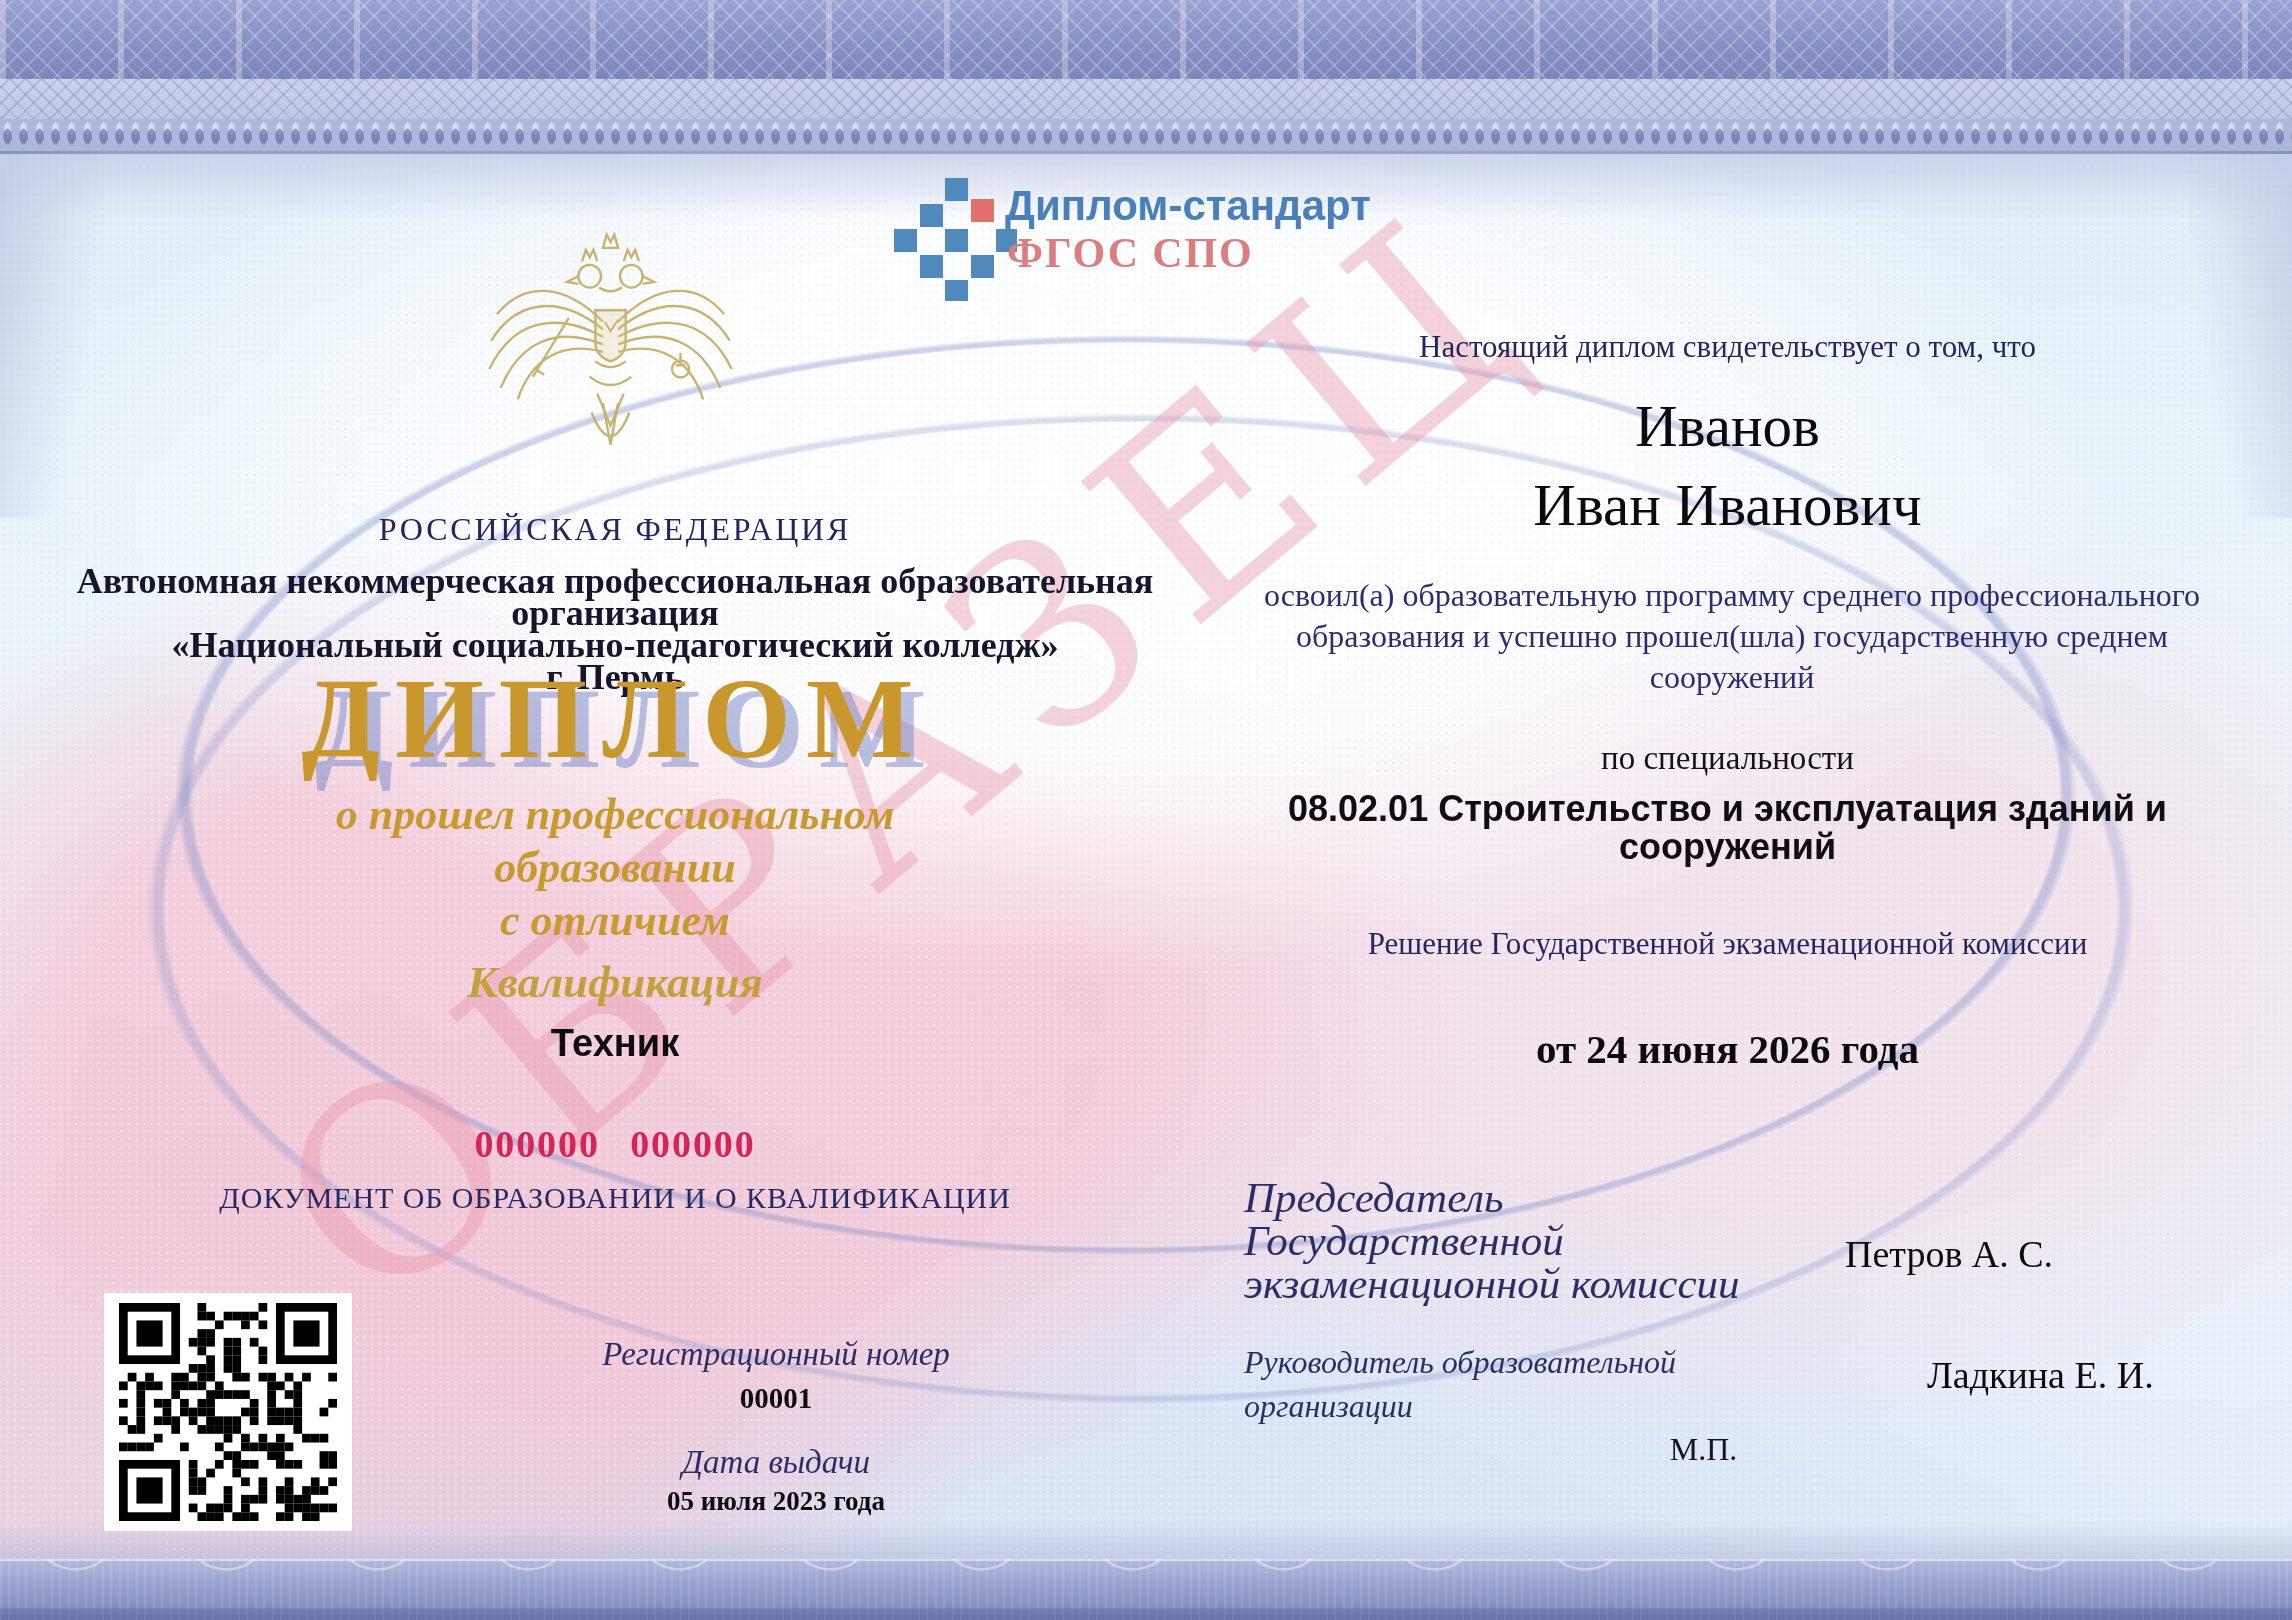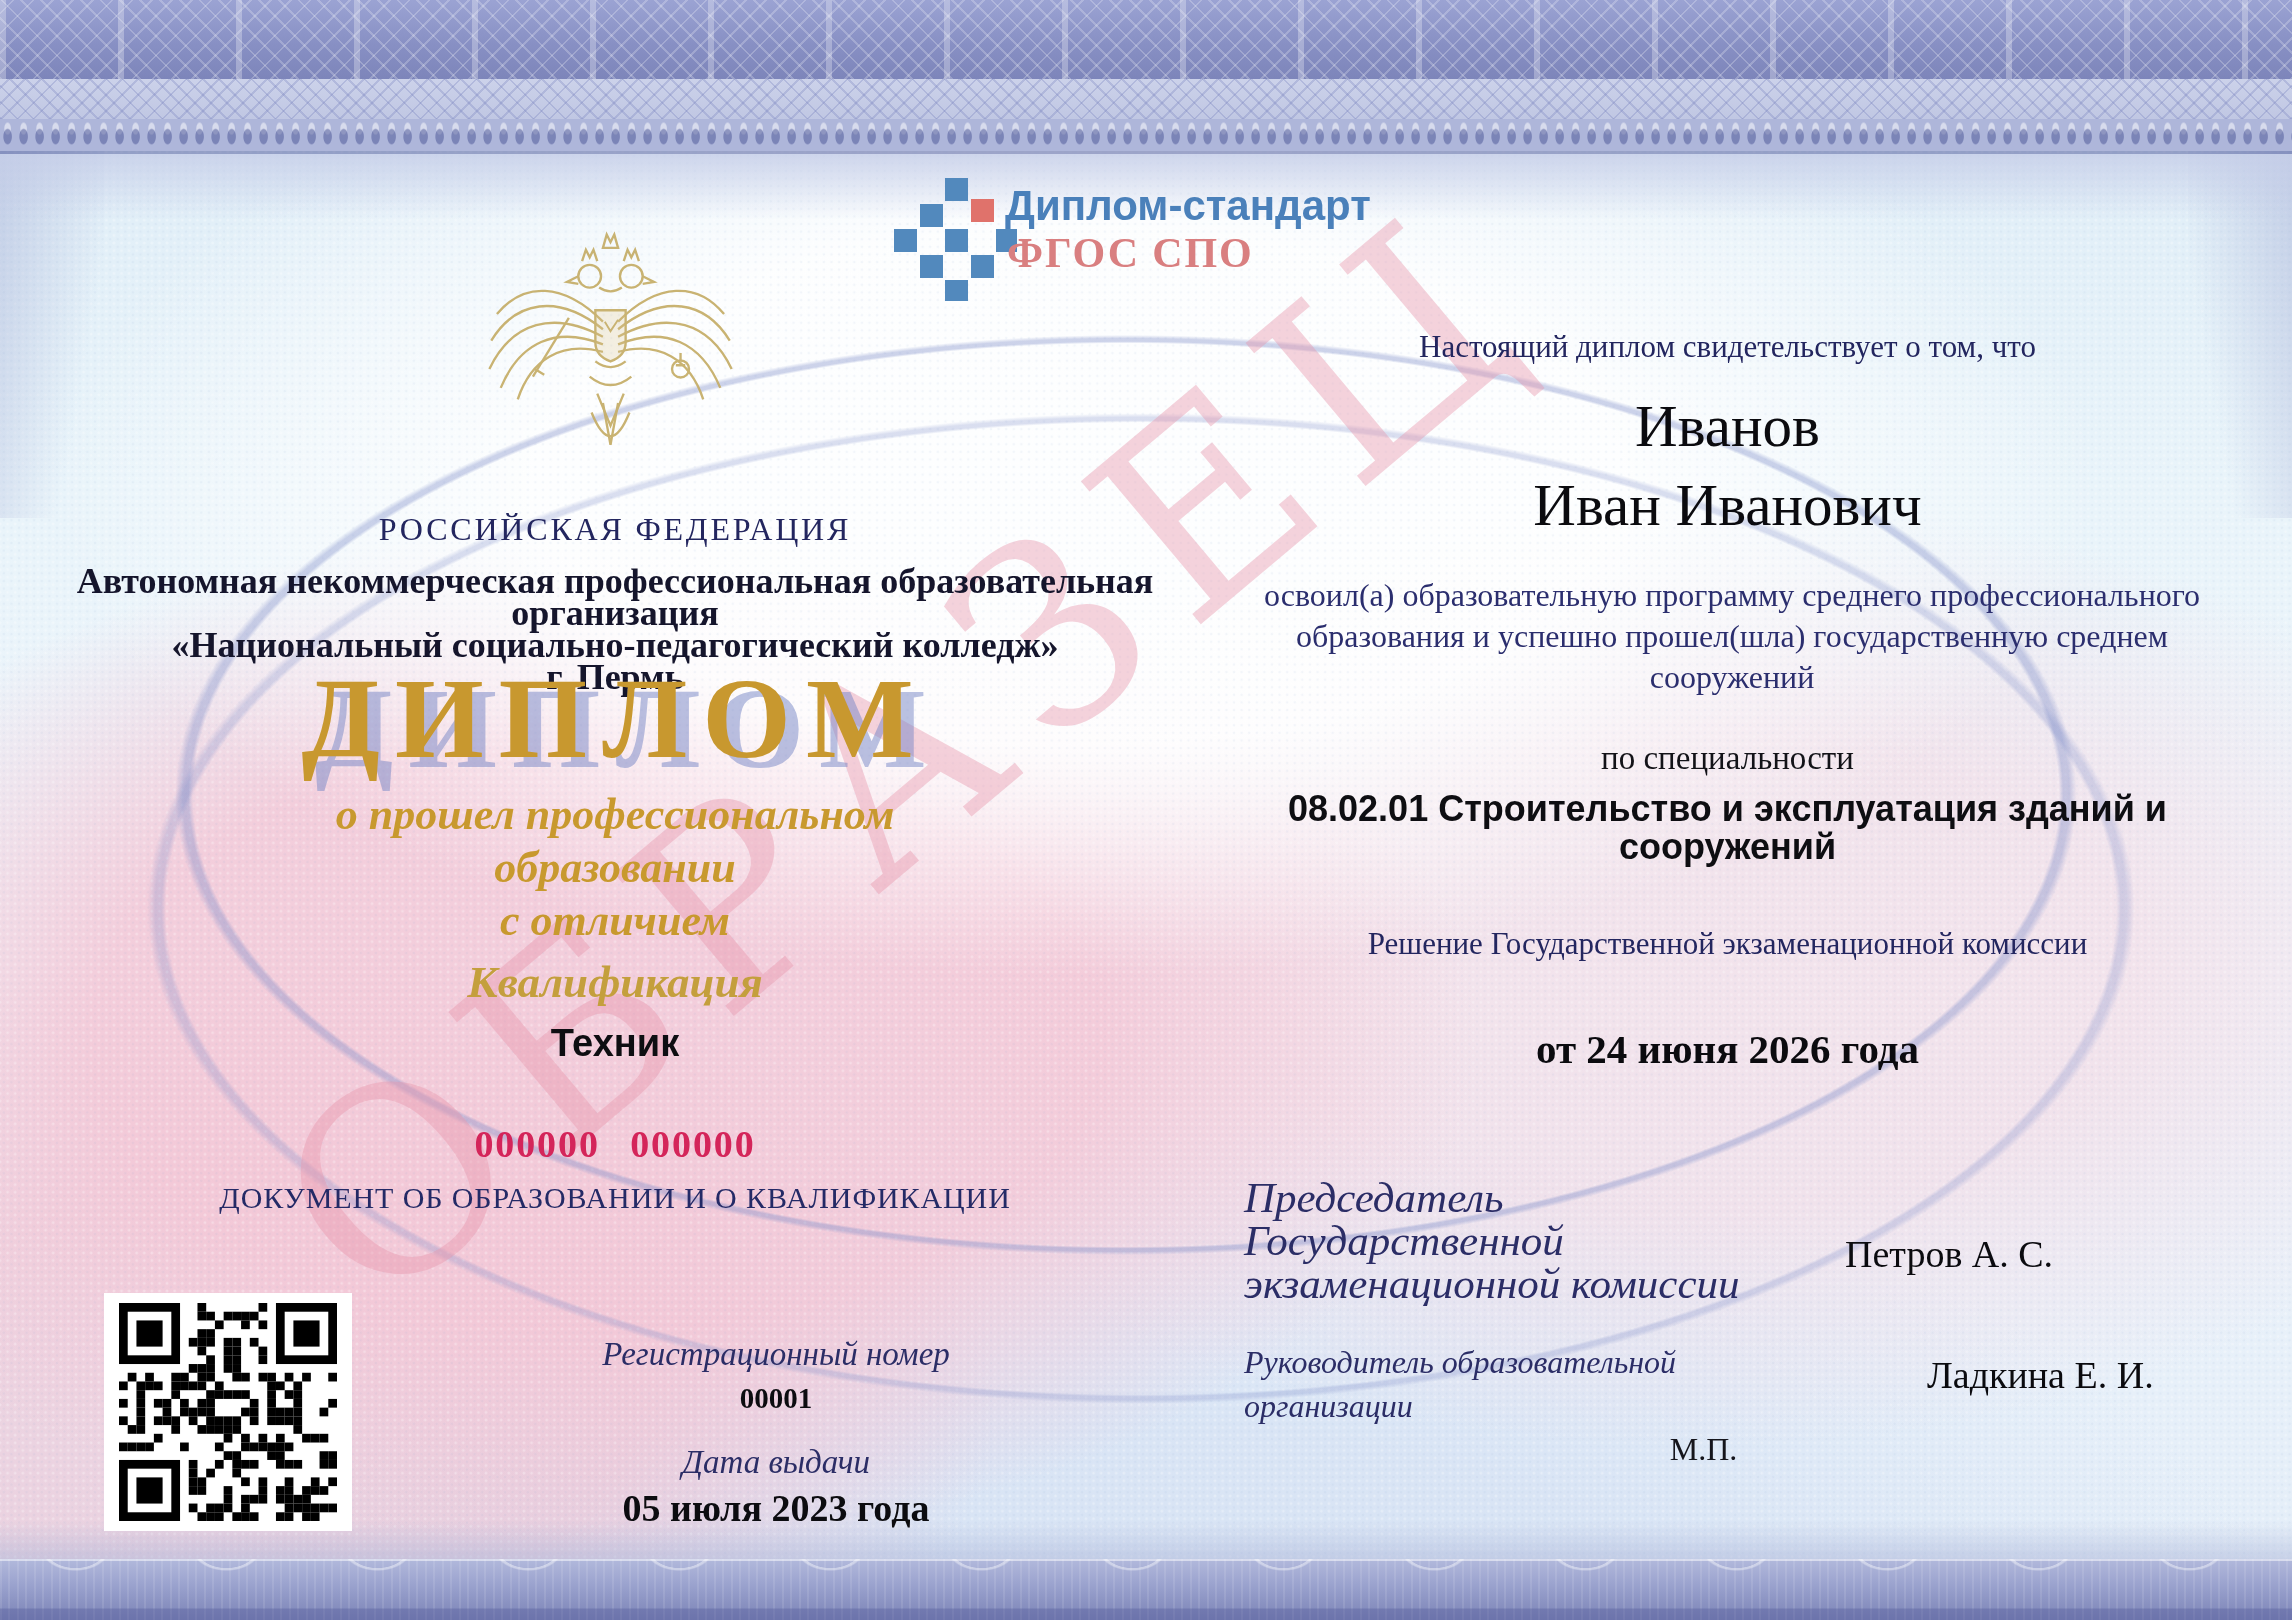--- a/index.html
+++ b/index.html
@@ -89,21 +89,21 @@
     font-size:44px;line-height:53px;color:#c8992e;}
   .qual-label{left:47px;top:956px;width:1136px;font-style:italic;font-weight:600;font-size:45px;color:#c49f3d;}
   .qual-value{left:47px;top:1022px;width:1136px;font-family:"Liberation Sans",sans-serif;font-weight:bold;font-size:38px;color:#0e0e12;}
   .serial{left:47px;top:1122px;width:1136px;font-weight:bold;font-size:38px;color:#d4255a;word-spacing:19px;letter-spacing:1.9px;}
   .doc-type{left:47px;top:1181px;width:1136px;font-size:30px;letter-spacing:0.9px;color:#242a66;}
   .qr-box{position:absolute;left:104px;top:1293px;width:248px;height:238px;z-index:6;
     background:#fff;display:flex;align-items:center;justify-content:center;}
   .reg-label{left:445px;top:1336px;width:662px;font-style:italic;font-size:33px;color:#2b2d66;}
   .reg-value{left:445px;top:1382px;width:662px;font-weight:bold;font-size:29px;color:#0c0c10;}
   .date-label{left:445px;top:1444px;width:662px;font-style:italic;font-size:33px;color:#2b2d66;}
-  .date-value{left:445px;top:1486px;width:662px;font-weight:bold;font-size:38px;color:#0c0c10;}
+  .date-value{left:445px;top:1486px;width:662px;font-weight:bold;font-size:27px;color:#0c0c10;}
 
   
   .intro{left:1188px;top:329px;width:1079px;font-size:31px;color:#23265f;}
   .surname{left:1188px;top:392px;width:1079px;font-size:59px;color:#0b0b0f;}
   .fullname{left:1188px;top:471px;width:1079px;font-size:59px;color:#0b0b0f;}
   .body-par{left:1221px;top:575px;width:1022px;font-size:32px;line-height:41px;color:#2b2e6e;}
   .spec-label{left:1188px;top:740px;width:1079px;font-size:33px;color:#131318;}
   .spec-value{left:1188px;top:790px;width:1079px;font-family:"Liberation Sans",sans-serif;
     font-weight:bold;font-size:36px;line-height:38px;color:#0e0e12;}
   .commission{left:1188px;top:926px;width:1079px;font-size:31px;color:#23265f;}

